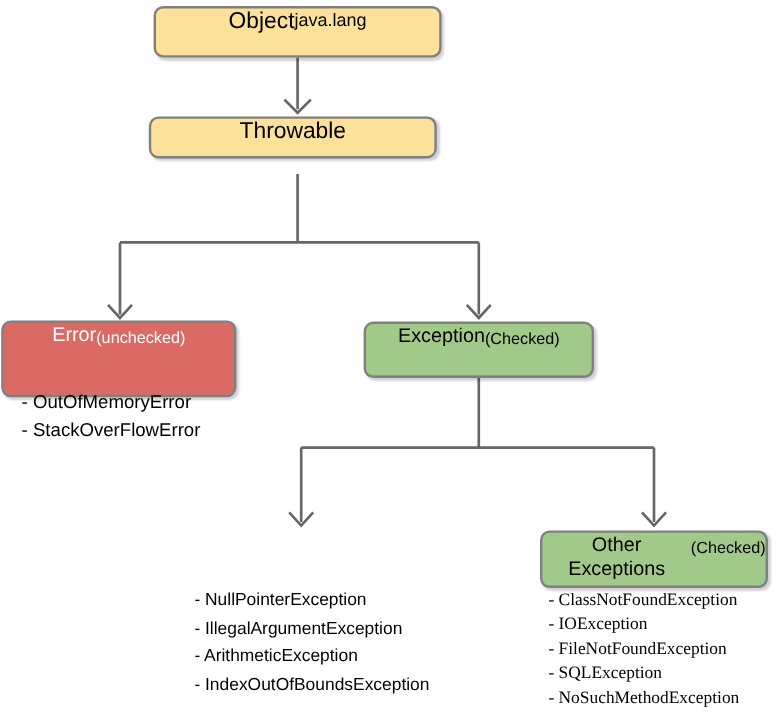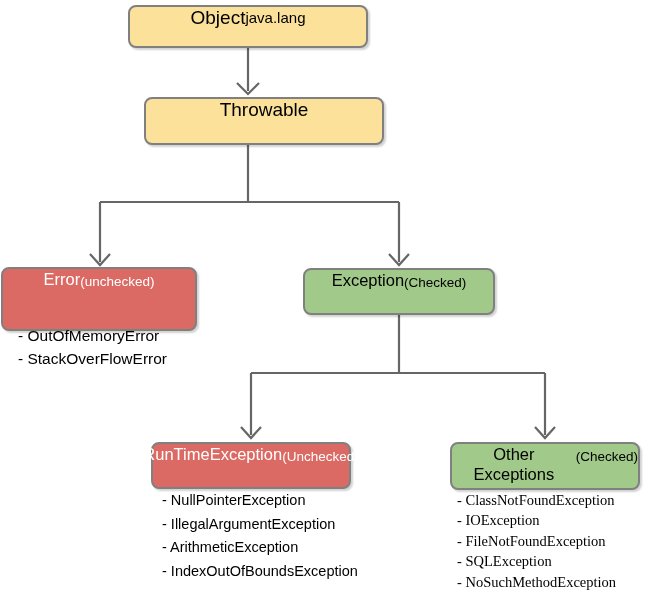--- a/index.html
+++ b/index.html
@@ -52,21 +52,21 @@
   .node.yellow { background: var(--yellow); color: var(--text_dark); }
   .node.red    { background: var(--red);    color: var(--text_light); }
   .node.green  { background: var(--green);  color: var(--text_dark); }
 
   .node .title-lg   { font-size: 19px; line-height: 21px; }
   .node .subtitle-lg{ font-size: 15px; line-height: 17px; margin-top: 2px; }
   .node .title-sm   { font-size: 16.5px; line-height: 20px; }
   .node .subtitle-sm{ font-size: 13.5px; line-height: 17px; margin-top: 4px; }
 
   .n-object    { left: 128px; top: 5px;   width: 240px; height: 43px; }
-  .n-throwable { left: 144px; top: 97px;  width: 240px; height: 48px; }
+  .n-throwable { left: 124px; top: 97px;  width: 240px; height: 35px; }
   .n-error     { left: 1px;   top: 267px; width: 196px; height: 64px; }
   .n-exception { left: 303px; top: 268px; width: 192px; height: 47px; }
   .n-runtime   { left: 151px; top: 442px; width: 200px; height: 47px; }
   .n-other     { left: 450px; top: 442px; width: 190px; height: 48px; }
 
   .item-list {
     position: absolute;
     z-index: 2;
     color: var(--text_dark);
     white-space: nowrap;
@@ -109,24 +109,20 @@
   <div class="node red n-error">
     <div class="title-sm">Error</div>
     <div class="subtitle-sm">(unchecked)</div>
   </div>
 
   <div class="node green n-exception">
     <div class="title-sm">Exception</div>
     <div class="subtitle-sm">(Checked)</div>
   </div>
 
-  <div class="node red n-runtime">
-    <div class="title-sm">RunTimeException</div>
-    <div class="subtitle-sm">(Unchecked)</div>
-  </div>
 
   <div class="node green n-other">
     <div class="title-sm">Other Exceptions</div>
     <div class="subtitle-sm">(Checked)</div>
   </div>
 
   <div class="item-list l-error">
     <div class="li">- OutOfMemoryError</div>
     <div class="li">- StackOverFlowError</div>
   </div>

